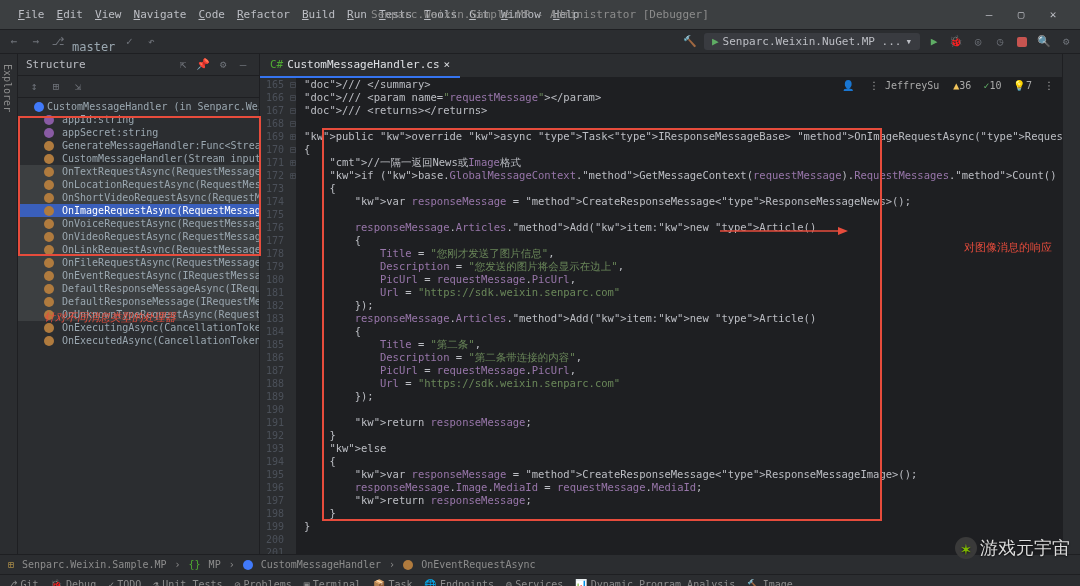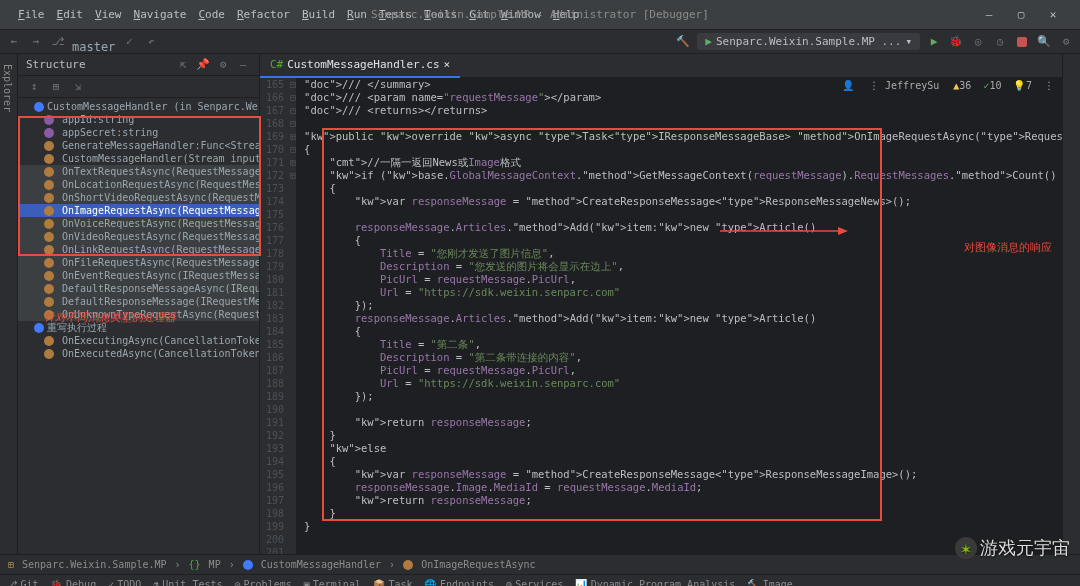--- a/index.html
+++ b/index.html
@@ -66,21 +66,21 @@
   <div class="tb-icon">←</div>
   <div class="tb-icon">→</div>
   <div class="tb-icon">⎇</div>
   <span class="branch">master</span>
   <div class="tb-icon">✓</div>
   <div class="tb-icon">↶</div>
   <div class="tb-right">
     <div class="tb-icon">🔨</div>
     <div class="run-combo">
         <span class="green-tri">▶</span>
-        <span>Senparc.Weixin.Sample.MP ...</span>
+        <span>Senparc.Weixin.NuGet.MP ...</span>
         <span>▾</span>
       </div>
     <div class="tb-icon green-tri">▶</div>
     <div class="tb-icon" style="color:#5fad65;">🐞</div>
     <div class="tb-icon">◎</div>
     <div class="tb-icon">◷</div>
     <div class="tb-icon">
         <div class="red-sq"></div>
       </div>
     <div class="tb-icon">🔍</div>
@@ -170,24 +170,20 @@
           <span class="ico-mth"></span>
           <span>DefaultResponseMessageAsync(IRequestMessageBase requestMessa</span>
         </div>
         <div class="tree-item indent override">
           <span class="ico-mth"></span>
           <span>DefaultResponseMessage(IRequestMessageBase requestMessage):IR</span>
         </div>
         <div class="tree-item indent override">
           <span class="ico-mth"></span>
           <span>OnUnknownTypeRequestAsync(RequestMessageUnknownType reques</span>
-        </div>
-        <div class="tree-item">
-          <span class="ico-cls"></span>
-          <span>重写执行过程</span>
         </div>
         <div class="tree-item indent">
           <span class="ico-mth"></span>
           <span>OnExecutingAsync(CancellationToken cancellationToken):Task</span>
         </div>
         <div class="tree-item indent">
           <span class="ico-mth"></span>
           <span>OnExecutedAsync(CancellationToken cancellationToken):Task</span>
         </div>
       </div>
@@ -347,21 +343,21 @@
   <span style="color:#a88b48;">⊞</span>
   <span>Senparc.Weixin.Sample.MP</span>
     <span>›</span>
   <span style="color:#4ea832;">{}</span>
     <span>MP</span>
     <span>›</span>
   <span class="ico-cls"></span>
     <span>CustomMessageHandler</span>
     <span>›</span>
   <span class="ico-mth"></span>
-    <span>OnImageRequestAsync</span>
+    <span>OnEventRequestAsync</span>
 </div>
 
 <div class="bottom-tabs">
   <div id="bt-host" style="display: flex; gap: 12px;">
       <div class="bt-item">
         <span>⎇</span>
         <span>Git</span>
       </div>
       <div class="bt-item">
         <span>🐞</span>

